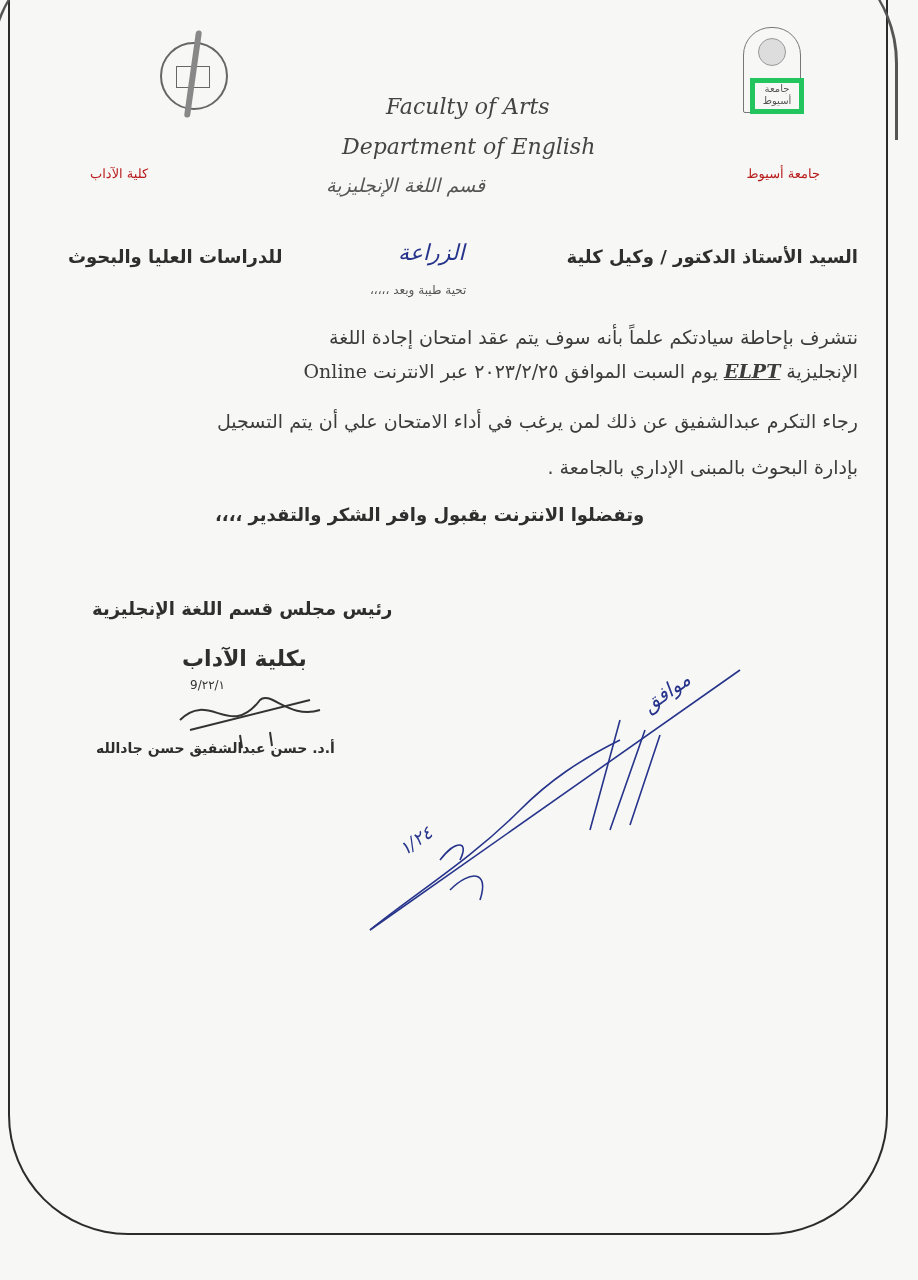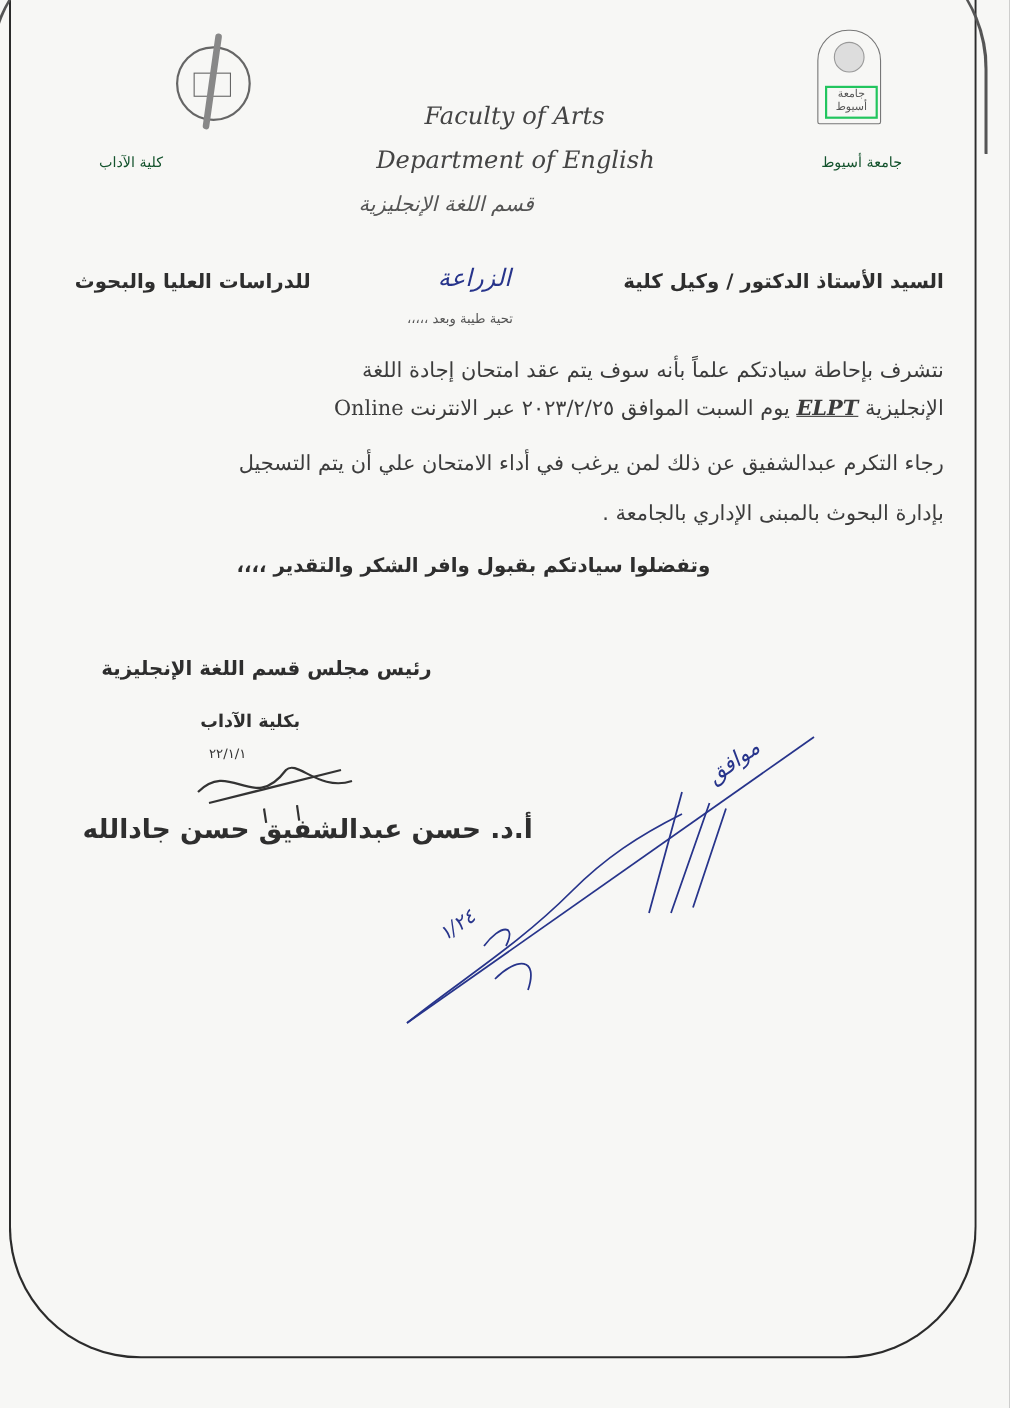--- a/index.html
+++ b/index.html
@@ -14,29 +14,29 @@
     border: 2.5px solid #2b2b2b; border-top: none;
     border-radius: 0 0 120px 120px;
     box-sizing: border-box;
   }
   .frame-top-l { position:absolute; left:-10px; top:-60px; width:120px; height:200px; border-left:3px solid #555; border-radius:200px 0 0 0; }
   .frame-top-r { position:absolute; right:20px; top:-60px; width:120px; height:200px; border-right:3px solid #555; border-radius:0 200px 0 0; }
   .frame-gap { position:absolute; left:188px; top:1217px; width:26px; height:8px; background:#f7f7f5; }
   .logo { position:absolute; }
   .logo-univ { left:743px; top:27px; width:56px; height:84px; border:1.5px solid #777; border-radius:28px 28px 2px 2px; }
   .logo-univ .sun { position:absolute; left:14px; top:10px; width:26px; height:26px; border-radius:50%; background:#ddd; border:1px solid #999; }
-  .logo-univ .txt { position:absolute; left:6px; top:50px; width:44px; height:26px; border:2px solid #22c55e; font-size:10px; text-align:center; line-height:12px; color:#555; }
+  .logo-univ .txt { position:absolute; left:6px; top:50px; width:44px; height:26px; border:5px solid #22c55e; font-size:10px; text-align:center; line-height:12px; color:#555; }
   .logo-arts { left:150px; top:30px; width:90px; height:90px; }
   .logo-arts .ring { position:absolute; left:10px; top:12px; width:64px; height:64px; border:2px solid #666; border-radius:50%; }
   .logo-arts .book { position:absolute; left:26px; top:36px; width:32px; height:20px; border:1.5px solid #666; }
   .logo-arts .quill { position:absolute; left:40px; top:0; width:6px; height:88px; background:#888; transform:rotate(8deg); border-radius:3px; }
   .t { position:absolute; white-space:nowrap; }
   .rtl { direction: rtl; }
   .hdr-en { font-family:"DejaVu Serif", serif; font-style:italic; color:#444; font-size:22px; }
-  .hdr-small { font-family:"DejaVu Serif", serif; font-size:13px; color:#14532d; }
+  .hdr-small { font-family:"DejaVu Serif", serif; font-size:13px; color:#b91c1c;margin-top:26px; }
   .body-line { font-family:"DejaVu Sans", sans-serif; font-size:19px; color:#3c3c3c; }
   .bold { font-weight:bold; color:#2e2e2e; }
   .elpt { font-family:"DejaVu Serif", serif; font-style:italic; font-weight:bold; text-decoration:underline; }
   .ink { color:#27348b; font-family:"DejaVu Serif", serif; font-style:italic; }
   svg.sig { position:absolute; }
 </style>
 </head>
 <body>
 
 <div class="frame"></div>
@@ -67,31 +67,31 @@
 
 <div class="t body-line rtl" style="right:60px; top:310px;margin-top:16px;">نتشرف بإحاطة سيادتكم علماً بأنه سوف يتم عقد امتحان إجادة اللغة</div>
 <div class="t body-line rtl" style="right:60px; top:360px;">
   <span>الإنجليزية</span>
   <span class="elpt">ELPT</span>
   <span>يوم السبت الموافق ٢٠٢٣/٢/٢٥ عبر الانترنت</span>
   <span style="font-family:'DejaVu Serif',serif;">Online</span>
 </div>
 <div class="t body-line rtl" style="right:60px; top:410px;">رجاء التكرم عبدالشفيق عن ذلك لمن يرغب في أداء الامتحان علي أن يتم التسجيل</div>
 <div class="t body-line rtl" style="right:60px; top:456px;">بإدارة البحوث بالمبنى الإداري بالجامعة .</div>
-<div class="t body-line bold rtl" style="left:215px; top:504px; font-size:18px;">وتفضلوا سيادتكم بقبول وافر الشكر والتقدير ،،،،</div>
+<div class="t body-line bold rtl" style="left:215px; top:504px; font-size:18px;">وتفضلوا الانترنت بقبول وافر الشكر والتقدير ،،،،</div>
 
 <div class="t body-line bold rtl" style="left:92px; top:598px; font-size:18px;">رئيس مجلس قسم اللغة الإنجليزية</div>
-<div class="t body-line bold rtl" style="left:182px; top:646px; font-size:16px;">بكلية الآداب</div>
+<div class="t body-line bold rtl" style="left:182px; top:646px; font-size:22px;">بكلية الآداب</div>
 <svg class="sig" style="left:170px; top:680px;" width="160" height="70">
   <path d="M10 40 C 40 10, 60 60, 90 20 C 100 10, 120 40, 150 30" stroke="#333" stroke-width="2" fill="none"></path>
   <path d="M20 50 L 140 20" stroke="#333" stroke-width="2"></path>
   <path d="M70 55 L 72 68 M 100 52 L 102 66" stroke="#333" stroke-width="2"></path>
 </svg>
-<div class="t rtl" style="left:190px; top:678px; font-size:12px; color:#333;">٢٢/١/١</div>
-<div class="t body-line bold rtl" style="left:75px; top:740px; font-size:24px;">أ.د. حسن عبدالشفيق حسن جادالله</div>
+<div class="t rtl" style="left:190px; top:678px; font-size:12px; color:#333;">٢٢/١/9</div>
+<div class="t body-line bold rtl" style="left:96px; top:740px; font-size:14px;">أ.د. حسن عبدالشفيق حسن جادالله</div>
 
 <svg class="sig" style="left:360px; top:660px;" width="400" height="280">
   <path d="M10 270 L 380 10" stroke="#27348b" stroke-width="1.6" fill="none"></path>
   <path d="M10 270 C 60 230, 110 200, 160 150 C 190 120, 220 100, 260 80" stroke="#27348b" stroke-width="1.6" fill="none"></path>
   <path d="M230 170 L 260 60 M 250 170 L 285 70 M 270 165 L 300 75" stroke="#27348b" stroke-width="1.6" fill="none"></path>
   <path d="M80 200 C 95 180, 110 180, 100 200 M 90 230 C 110 210, 130 210, 120 240" stroke="#27348b" stroke-width="1.6" fill="none"></path>
 </svg>
 <div class="t ink rtl" style="left:640px; top:680px; font-size:20px; transform:rotate(-35deg);">موافق</div>
 <div class="t ink" style="left:398px; top:830px; font-size:18px; transform:rotate(-35deg);">١/٢٤</div>
 

